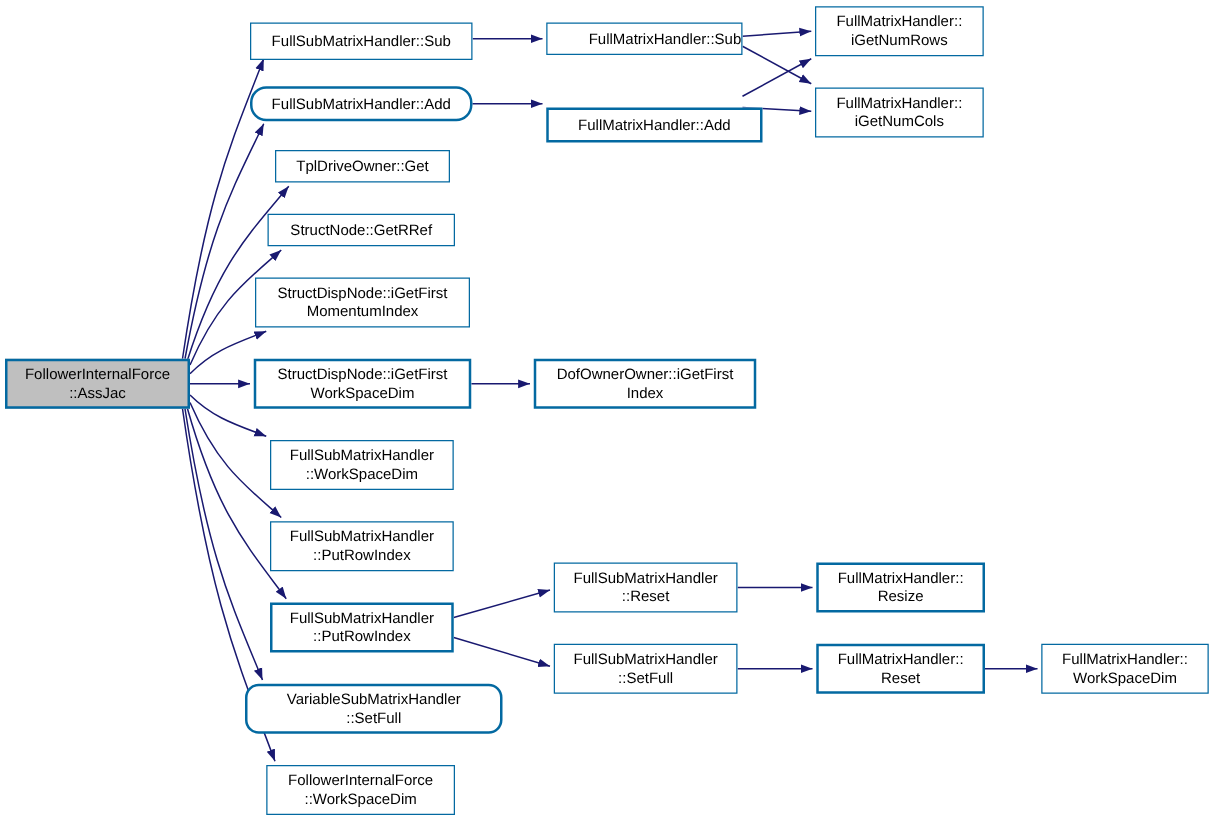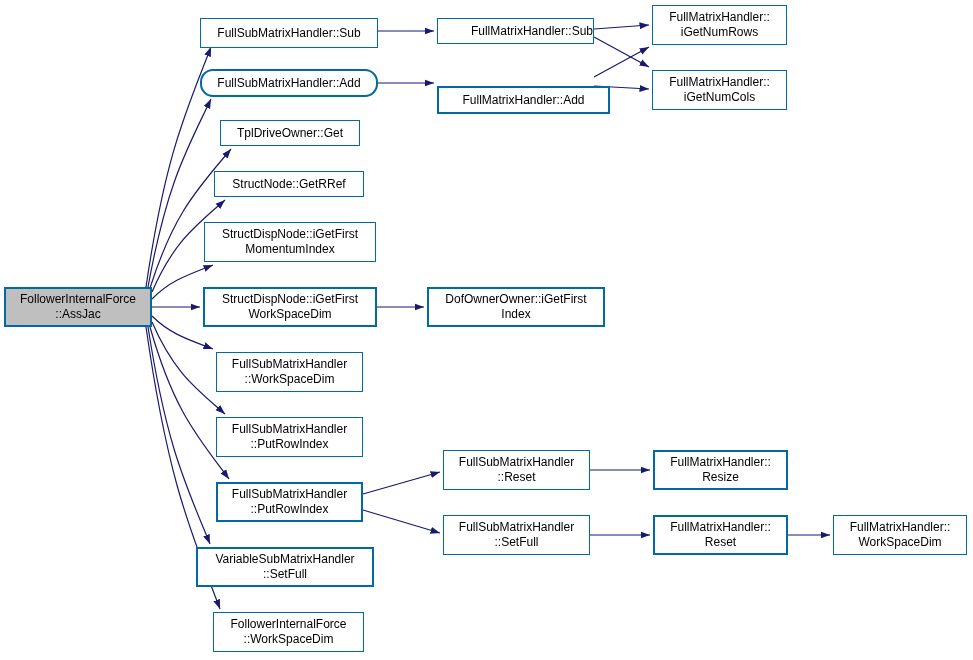--- a/index.html
+++ b/index.html
@@ -97,21 +97,21 @@
         <div>::WorkSpaceDim</div>
       </div>
       <div class="node" style="left: 216px; top: 417px; width: 147px; height: 40px;">
         <div>FullSubMatrixHandler</div>
         <div>::PutRowIndex</div>
       </div>
       <div class="node b2" style="left: 216px; top: 482px; width: 147px; height: 40px;">
         <div>FullSubMatrixHandler</div>
         <div>::PutRowIndex</div>
       </div>
-      <div class="node b2" style="left: 196px; top: 547px; width: 178px; height: 40px;">
+      <div class="node b2" style="left: 196px; top: 547px; width: 206px; height: 40px; border-radius: 11px;">
         <div>VariableSubMatrixHandler</div>
         <div>::SetFull</div>
       </div>
       <div class="node" style="left: 213px; top: 612px; width: 151px; height: 40px;">
         <div>FollowerInternalForce</div>
         <div>::WorkSpaceDim</div>
       </div>
       <div class="node" style="left: 437px; top: 18px; width: 157px; height: 26px; align-items: flex-end;">
         <div>FullMatrixHandler::Sub</div>
       </div>

